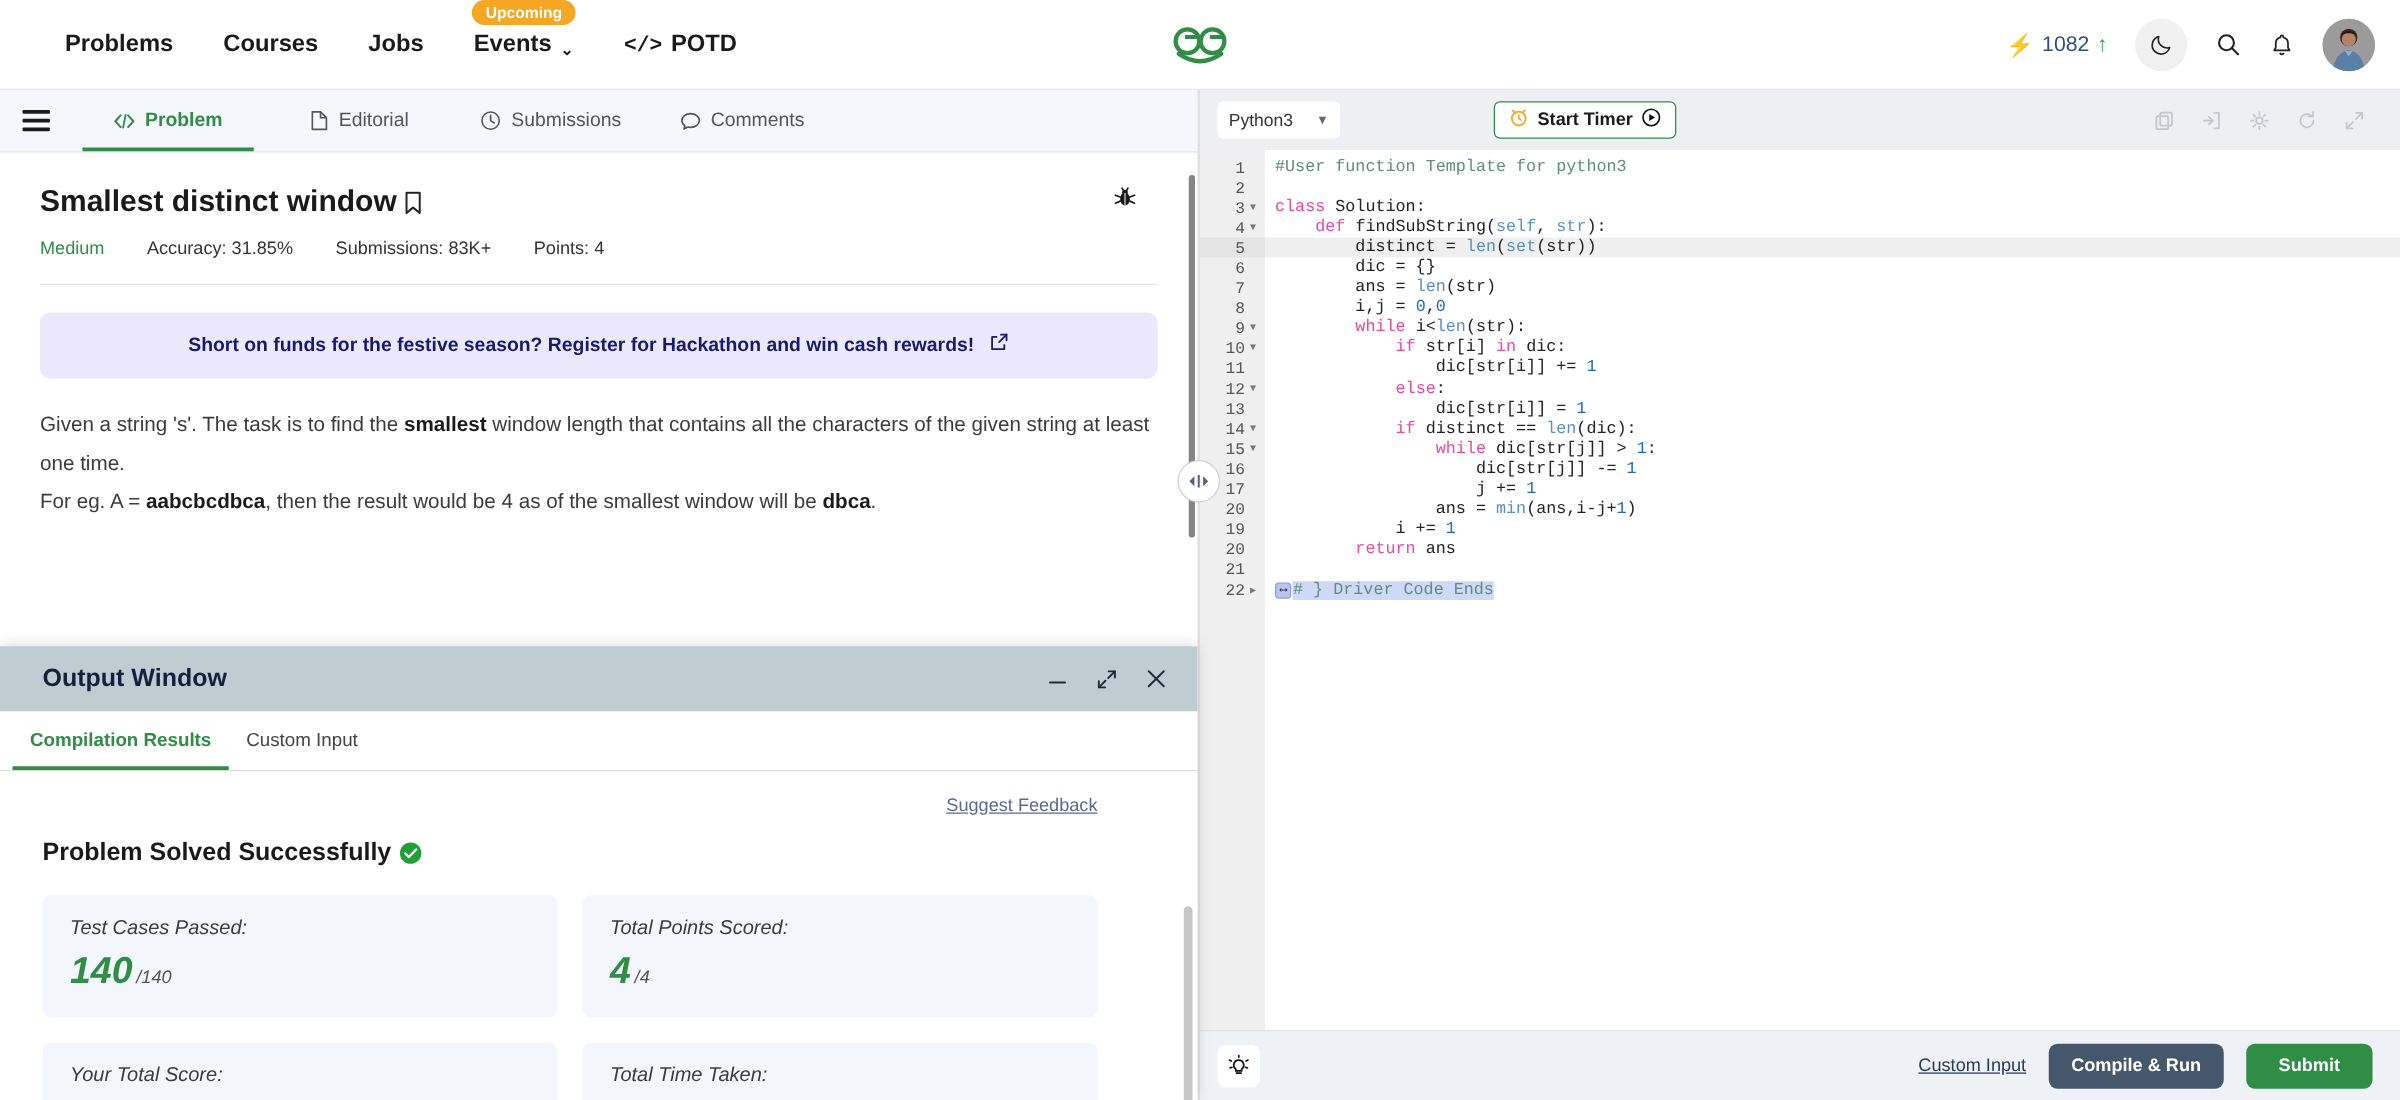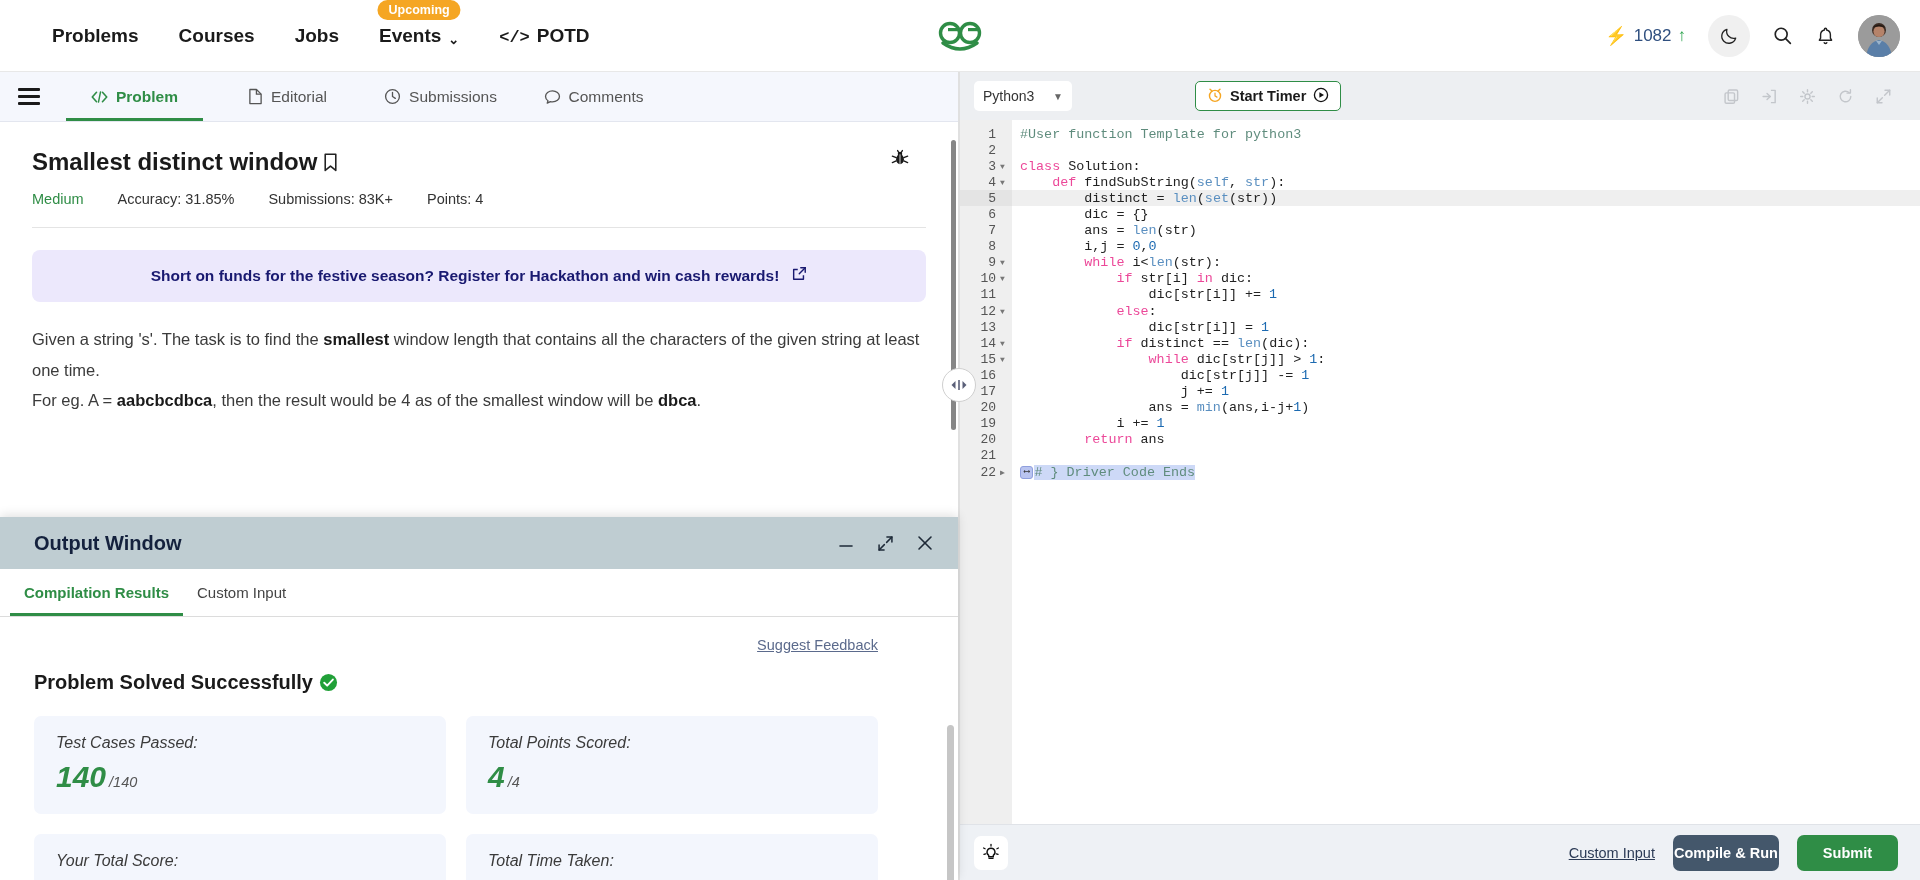--- a/index.html
+++ b/index.html
@@ -217,21 +217,21 @@
     border-top: 1px solid #e0e3e8;
   }
   .bulb-btn {
     width: 34px; height: 34px; background: #fff; border-radius: 7px;
     display: flex; align-items: center; justify-content: center; cursor: pointer;
   }
   .bottom-actions { margin-left: auto; display: flex; align-items: center; gap: 18px; }
   .custom-input-link { font-size: 14.5px; color: #2b3a55; text-decoration: underline; cursor: pointer; }
   .btn {
     border-radius: 7px; font-size: 14.5px; font-weight: bold; color: #fff;
-    padding: 10px 1px; cursor: pointer; white-space: nowrap;
+    padding: 10px 18px; cursor: pointer; white-space: nowrap;
   }
   .btn-compile { background: #44576b; }
   .btn-submit { background: #2f8d46; padding: 10px 26px; }
 </style>
 </head>
 <body>
 
 <div class="app">
 
   <div class="topnav">

